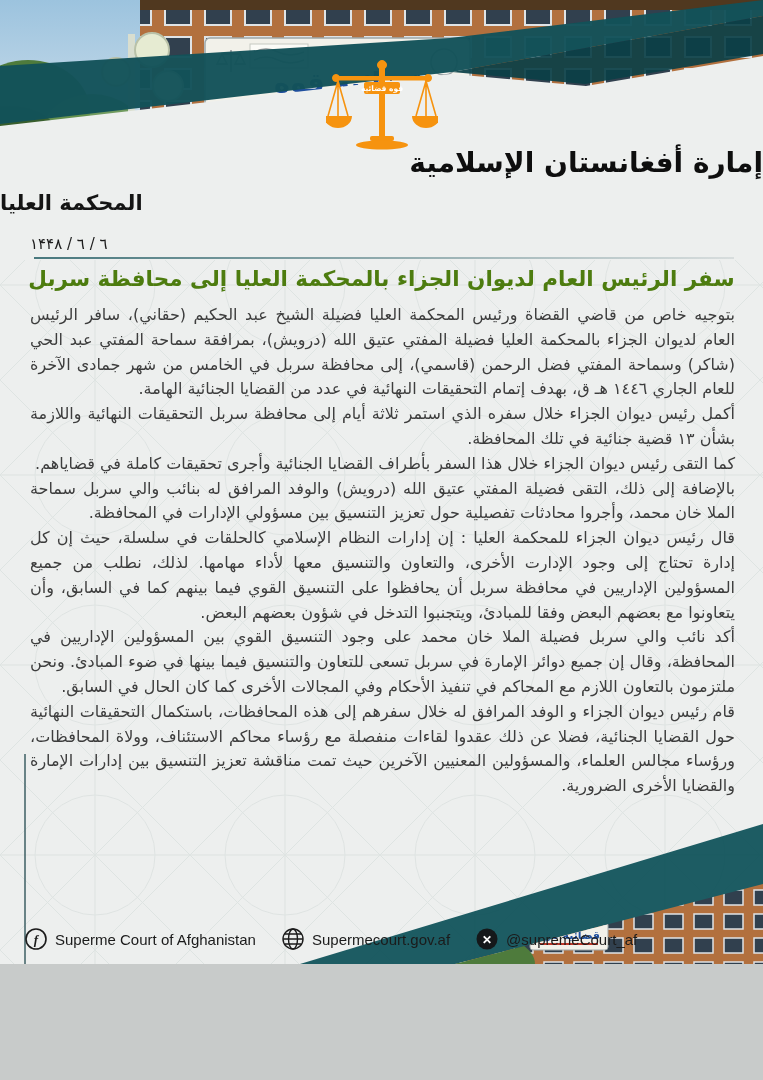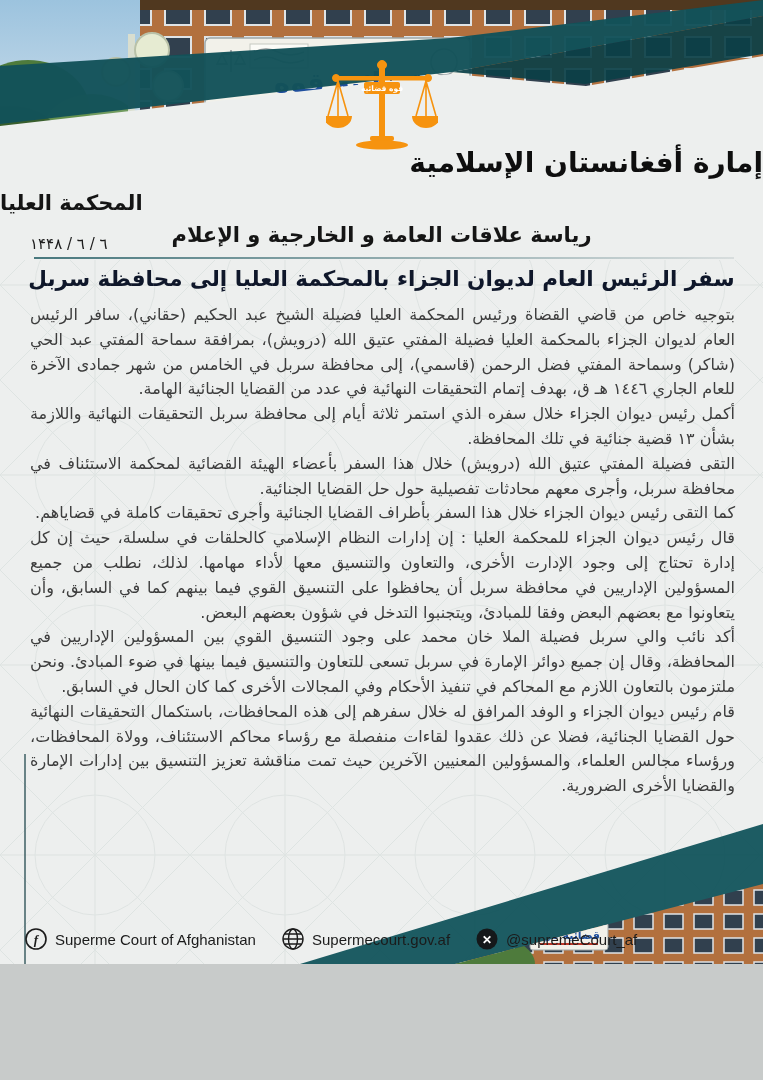--- a/index.html
+++ b/index.html
@@ -25,21 +25,21 @@
     font-size:28px;font-weight:bold;color:#0e0e0e;direction:rtl;margin:0;}
   .org-sub{position:absolute;top:191px;left:0;width:100%;z-index:3;
     text-align:left;font-size:21px;font-weight:bold;color:#151515;direction:rtl;margin:0;}
   .dept{position:absolute;top:223px;left:0;width:100%;z-index:3;
     text-align:center;font-size:21px;font-weight:bold;color:#151515;direction:rtl;margin:0;}
   .date{position:absolute;top:235px;left:30px;z-index:3;
     font-size:15px;font-weight:normal;color:#1c1c1c;direction:ltr;letter-spacing:1px;}
   .divider{position:absolute;top:257px;left:34px;width:700px;height:2px;z-index:3;
     background:linear-gradient(to right,rgba(17,80,88,.75),rgba(120,140,145,.18));}
   .headline{position:absolute;top:266px;left:0;width:100%;z-index:3;
-    text-align:center;font-size:21.5px;font-weight:bold;color:#0f172a;direction:rtl;margin:0;}
+    text-align:center;font-size:21.5px;font-weight:bold;color:#4d7c0f;direction:rtl;margin:0;}
   
   .article{
     position:absolute;top:303px;left:30px;width:705px;z-index:3;
     direction:rtl;text-align:justify;font-size:16px;line-height:24.8px;color:#3d3d3d;
   }
   .article p{margin:0;}
   .corner-bracket{
     position:absolute;left:24px;top:754px;width:86px;height:278px;z-index:3;
     border-left:2px solid rgba(60,95,99,.75);border-bottom:2px solid rgba(60,95,99,.75);
     pointer-events:none;
@@ -138,30 +138,29 @@
       <path d="M86 56 A 14 12 0 0 0 114 56 Z" stroke="none"></path>
       <rect x="44" y="76" width="24" height="5" rx="2" stroke="none"></rect>
       <ellipse cx="56" cy="85" rx="26" ry="4.5" stroke="none"></ellipse>
       <rect x="38" y="22" width="36" height="12" rx="2" stroke="none"></rect>
     </g>
     <text x="56" y="31" text-anchor="middle" font-size="7.5" font-weight="bold" fill="#ffffff">قوه قضائیه</text>
   </svg>
 
   <h1 class="org-title">إمارة أفغانستان الإسلامية</h1>
   <h2 class="org-sub">المحكمة العليا</h2>
-  <h3 class="dept">رياسة علاقات العامة و الخارجية و الإعلام</h3>
   <div class="date">١۴۴٦ / ٦ / ٨</div>
   <div class="divider"></div>
   <h4 class="headline">سفر الرئيس العام لديوان الجزاء بالمحكمة العليا إلى محافظة سربل</h4>
 
   <div class="article">
       <p>بتوجيه خاص من قاضي القضاة ورئيس المحكمة العليا فضيلة الشيخ عبد الحكيم (حقاني)، سافر الرئيس العام لديوان الجزاء بالمحكمة العليا فضيلة المفتي عتيق الله (درويش)، بمرافقة سماحة المفتي عبد الحي (شاكر) وسماحة المفتي فضل الرحمن (قاسمي)، إلى محافظة سربل في الخامس من شهر جمادى الآخرة للعام الجاري ١٤٤٦ هـ ق، بهدف إتمام التحقيقات النهائية في عدد من القضايا الجنائية الهامة.</p>
       <p>أكمل رئيس ديوان الجزاء خلال سفره الذي استمر ثلاثة أيام إلى محافظة سربل التحقيقات النهائية واللازمة بشأن ١٣ قضية جنائية في تلك المحافظة.</p>
-      <p>التقى فضيلة المفتي عتيق الله (درويش) خلال هذا السفر بأعضاء الهيئة القضائية لمحكمة الاستئناف في محافظة سربل، وأجرى معهم محادثات تفصيلية حول حل القضايا الجنائية.</p>
       <p>كما التقى رئيس ديوان الجزاء خلال هذا السفر بأطراف القضايا الجنائية وأجرى تحقيقات كاملة في قضاياهم.</p>
+      <p>بالإضافة إلى ذلك، التقى فضيلة المفتي عتيق الله (درويش) والوفد المرافق له بنائب والي سربل سماحة الملا خان محمد، وأجروا محادثات تفصيلية حول تعزيز التنسيق بين مسؤولي الإدارات في المحافظة.</p>
       <p>قال رئيس ديوان الجزاء للمحكمة العليا : إن إدارات النظام الإسلامي كالحلقات في سلسلة، حيث إن كل إدارة تحتاج إلى وجود الإدارت الأخرى، والتعاون والتنسيق معها لأداء مهامها. لذلك، نطلب من جميع المسؤولين الإداريين في محافظة سربل أن يحافظوا على التنسيق القوي فيما بينهم كما في السابق، وأن يتعاونوا مع بعضهم البعض وفقا للمبادئ، ويتجنبوا التدخل في شؤون بعضهم البعض.</p>
       <p>أكد نائب والي سربل فضيلة الملا خان محمد على وجود التنسيق القوي بين المسؤولين الإداريين في المحافظة، وقال إن جميع دوائر الإمارة في سربل تسعى للتعاون والتنسيق فيما بينها في ضوء المبادئ. ونحن ملتزمون بالتعاون اللازم مع المحاكم في تنفيذ الأحكام وفي المجالات الأخرى كما كان الحال في السابق.</p>
       <p>قام رئيس ديوان الجزاء و الوفد المرافق له خلال سفرهم إلى هذه المحافظات، باستكمال التحقيقات النهائية حول القضايا الجنائية، فضلا عن ذلك عقدوا لقاءات منفصلة مع رؤساء محاكم الاستئناف، وولاة المحافظات، ورؤساء مجالس العلماء، والمسؤولين المعنيين الآخرين حيث تمت مناقشة تعزيز التنسيق بين إدارات الإمارة والقضايا الأخرى الضرورية.</p>
     </div>
 
   <div class="corner-bracket"></div>
 
   <svg class="corner-art" width="763" height="150" viewBox="0 0 763 150">
     <defs>
       <pattern id="winpat2" width="30" height="24" patternUnits="userSpaceOnUse">

